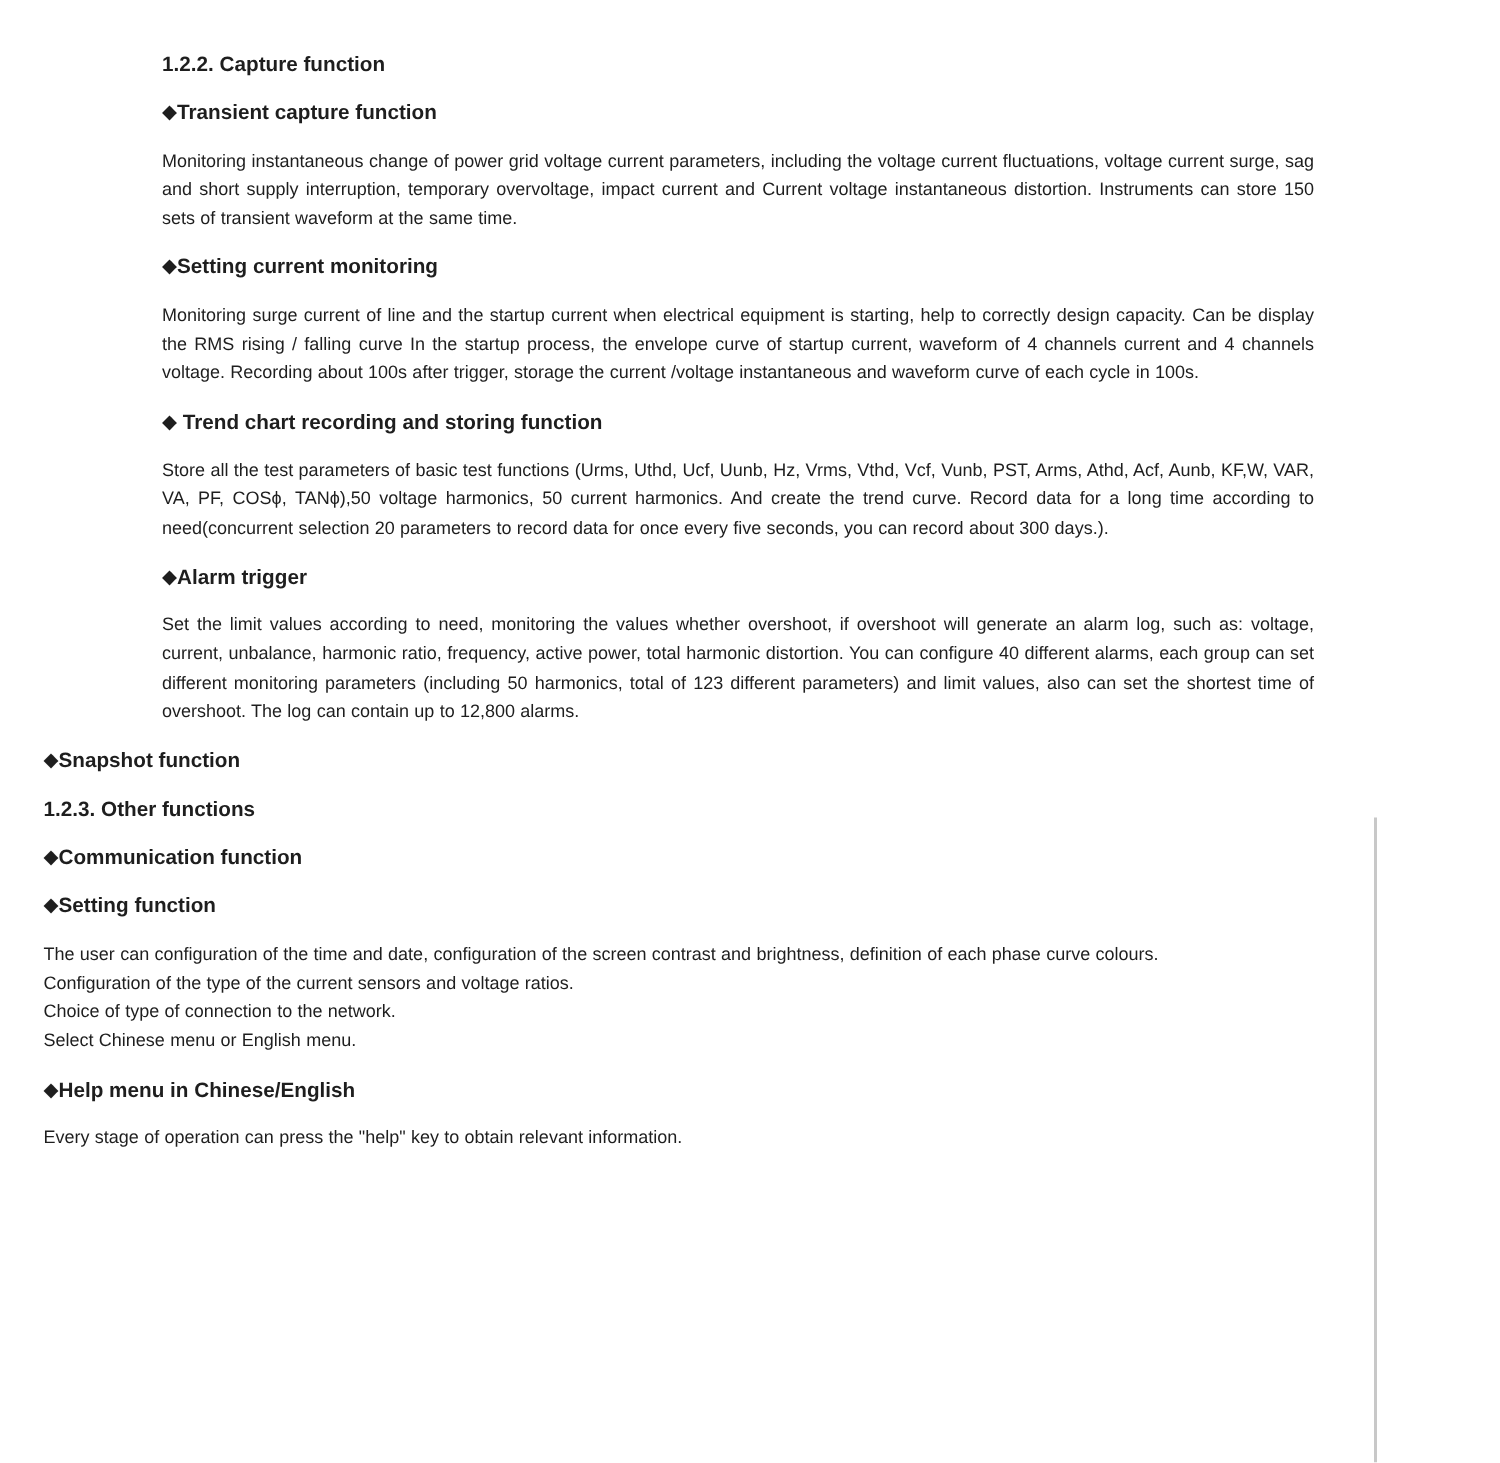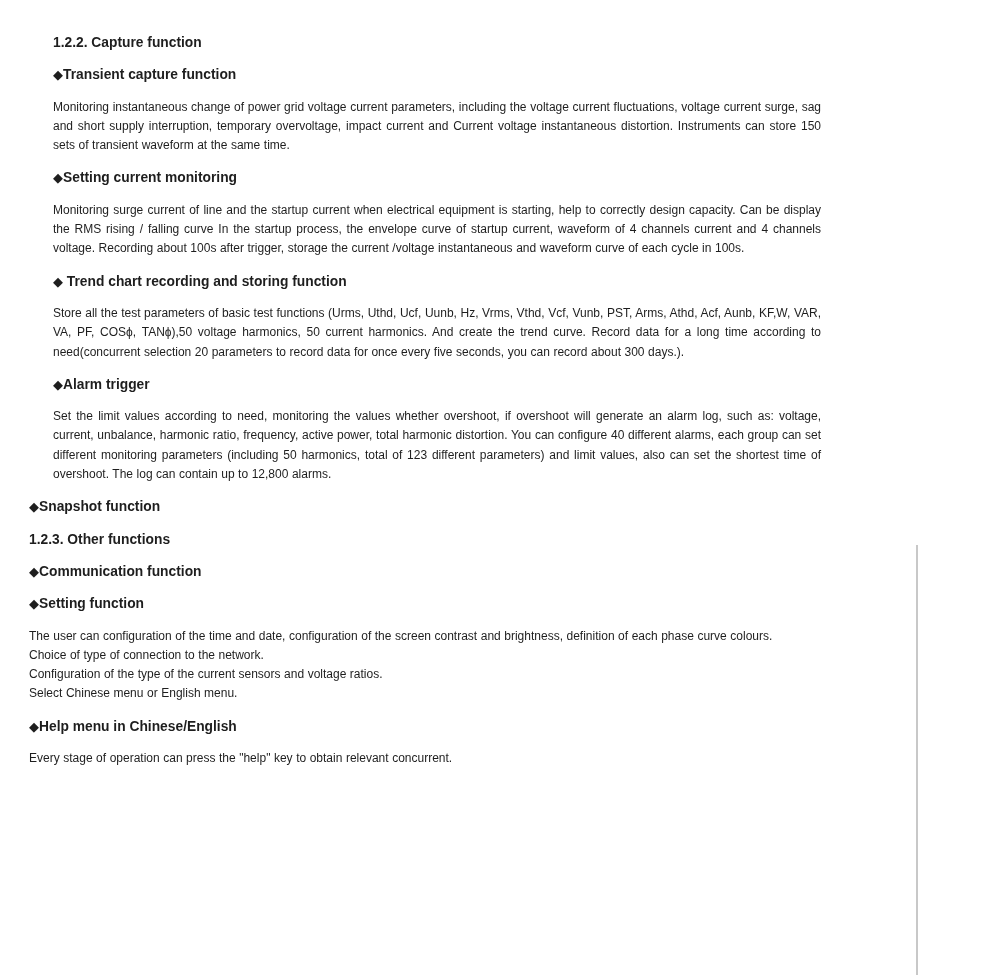--- a/index.html
+++ b/index.html
@@ -8,21 +8,21 @@
     height: 975px;
     background: #ffffff;
     color: #1e1e1e;
     font-family: "Liberation Sans", sans-serif;
     position: relative;
     overflow: hidden;
   }
   .doc {
     padding-top: 20px;
   }
-  .block-a { margin-left: 53px; width: 768px; }
+  .block-a { margin-left: 108px; width: 768px; }
   .block-b { margin-left: 29px; width: 768px; }
   .h-num, .h-bullet {
     font-size: 13.8px;
     font-weight: bold;
     line-height: 19.3px;
     margin: 13px 0;
     white-space: pre;
   }
   .diamond {
     font-size: 13px;
@@ -73,24 +73,24 @@
   <div class="block-b">
 
     <h3 class="h-bullet"><span class="diamond">◆</span><span>Snapshot function</span></h3>
 
     <h2 class="h-num">1.2.3. Other functions</h2>
 
     <h3 class="h-bullet"><span class="diamond">◆</span><span>Communication function</span></h3>
 
     <h3 class="h-bullet"><span class="diamond">◆</span><span>Setting function</span></h3>
     <p class="para">The user can configuration of the time and date, configuration of the screen contrast and brightness, definition of each phase curve colours.</p>
+    <p class="para tight">Configuration of the type of the current sensors and voltage ratios.</p>
     <p class="para tight">Choice of type of connection to the network.</p>
-    <p class="para tight">Configuration of the type of the current sensors and voltage ratios.</p>
     <p class="para tight">Select Chinese menu or English menu.</p>
 
     <h3 class="h-bullet"><span class="diamond">◆</span><span>Help menu in Chinese/English</span></h3>
-    <p class="para">Every stage of operation can press the "help" key to obtain relevant concurrent.</p>
+    <p class="para">Every stage of operation can press the "help" key to obtain relevant information.</p>
 
   </div>
 
 </main>
 
 <div class="page-edge"></div>
 
 </body></html>

